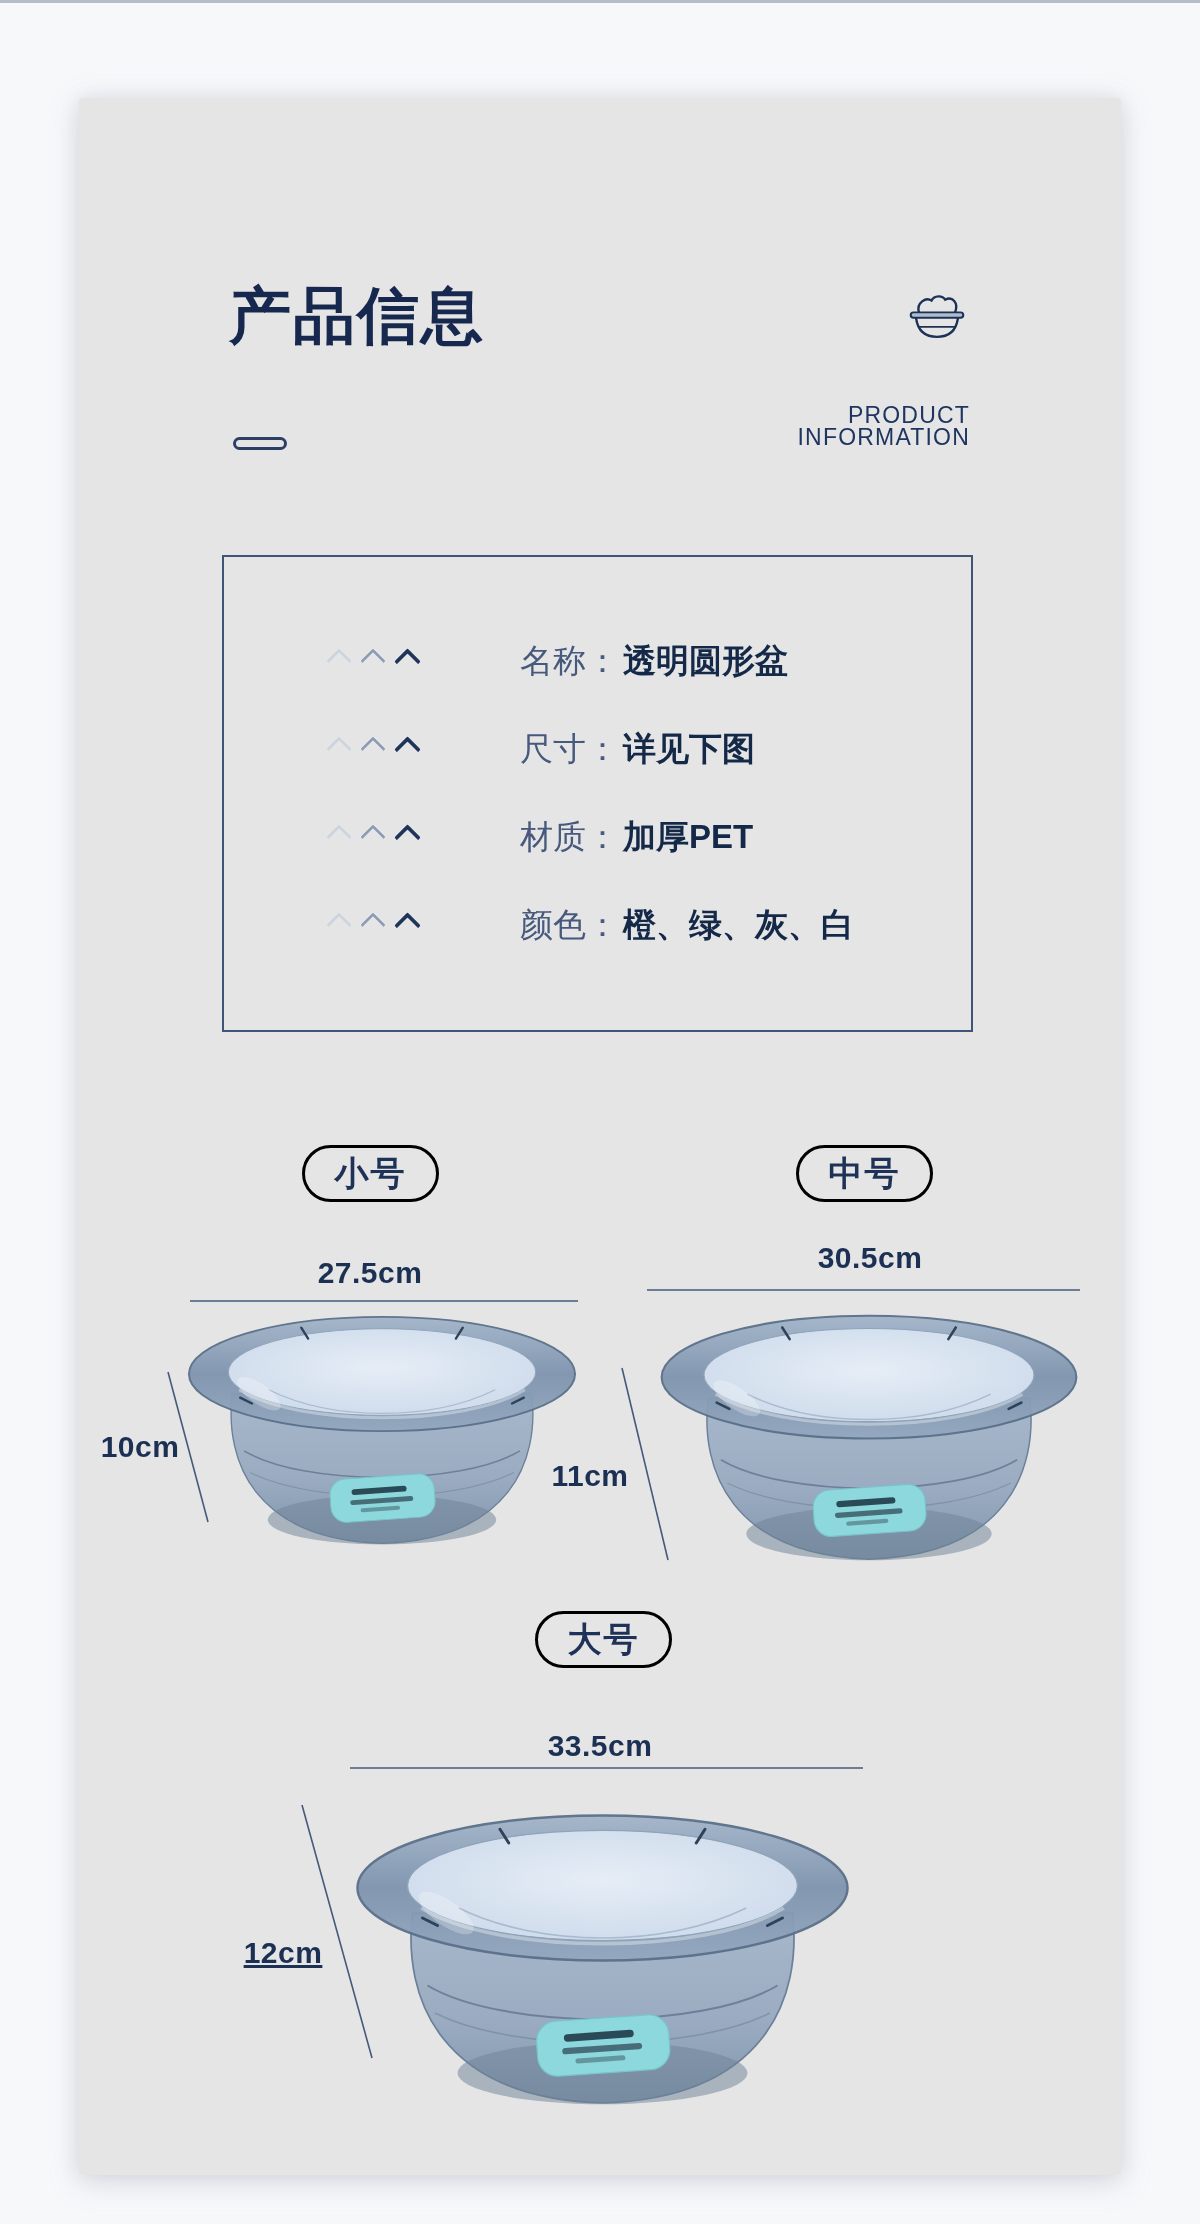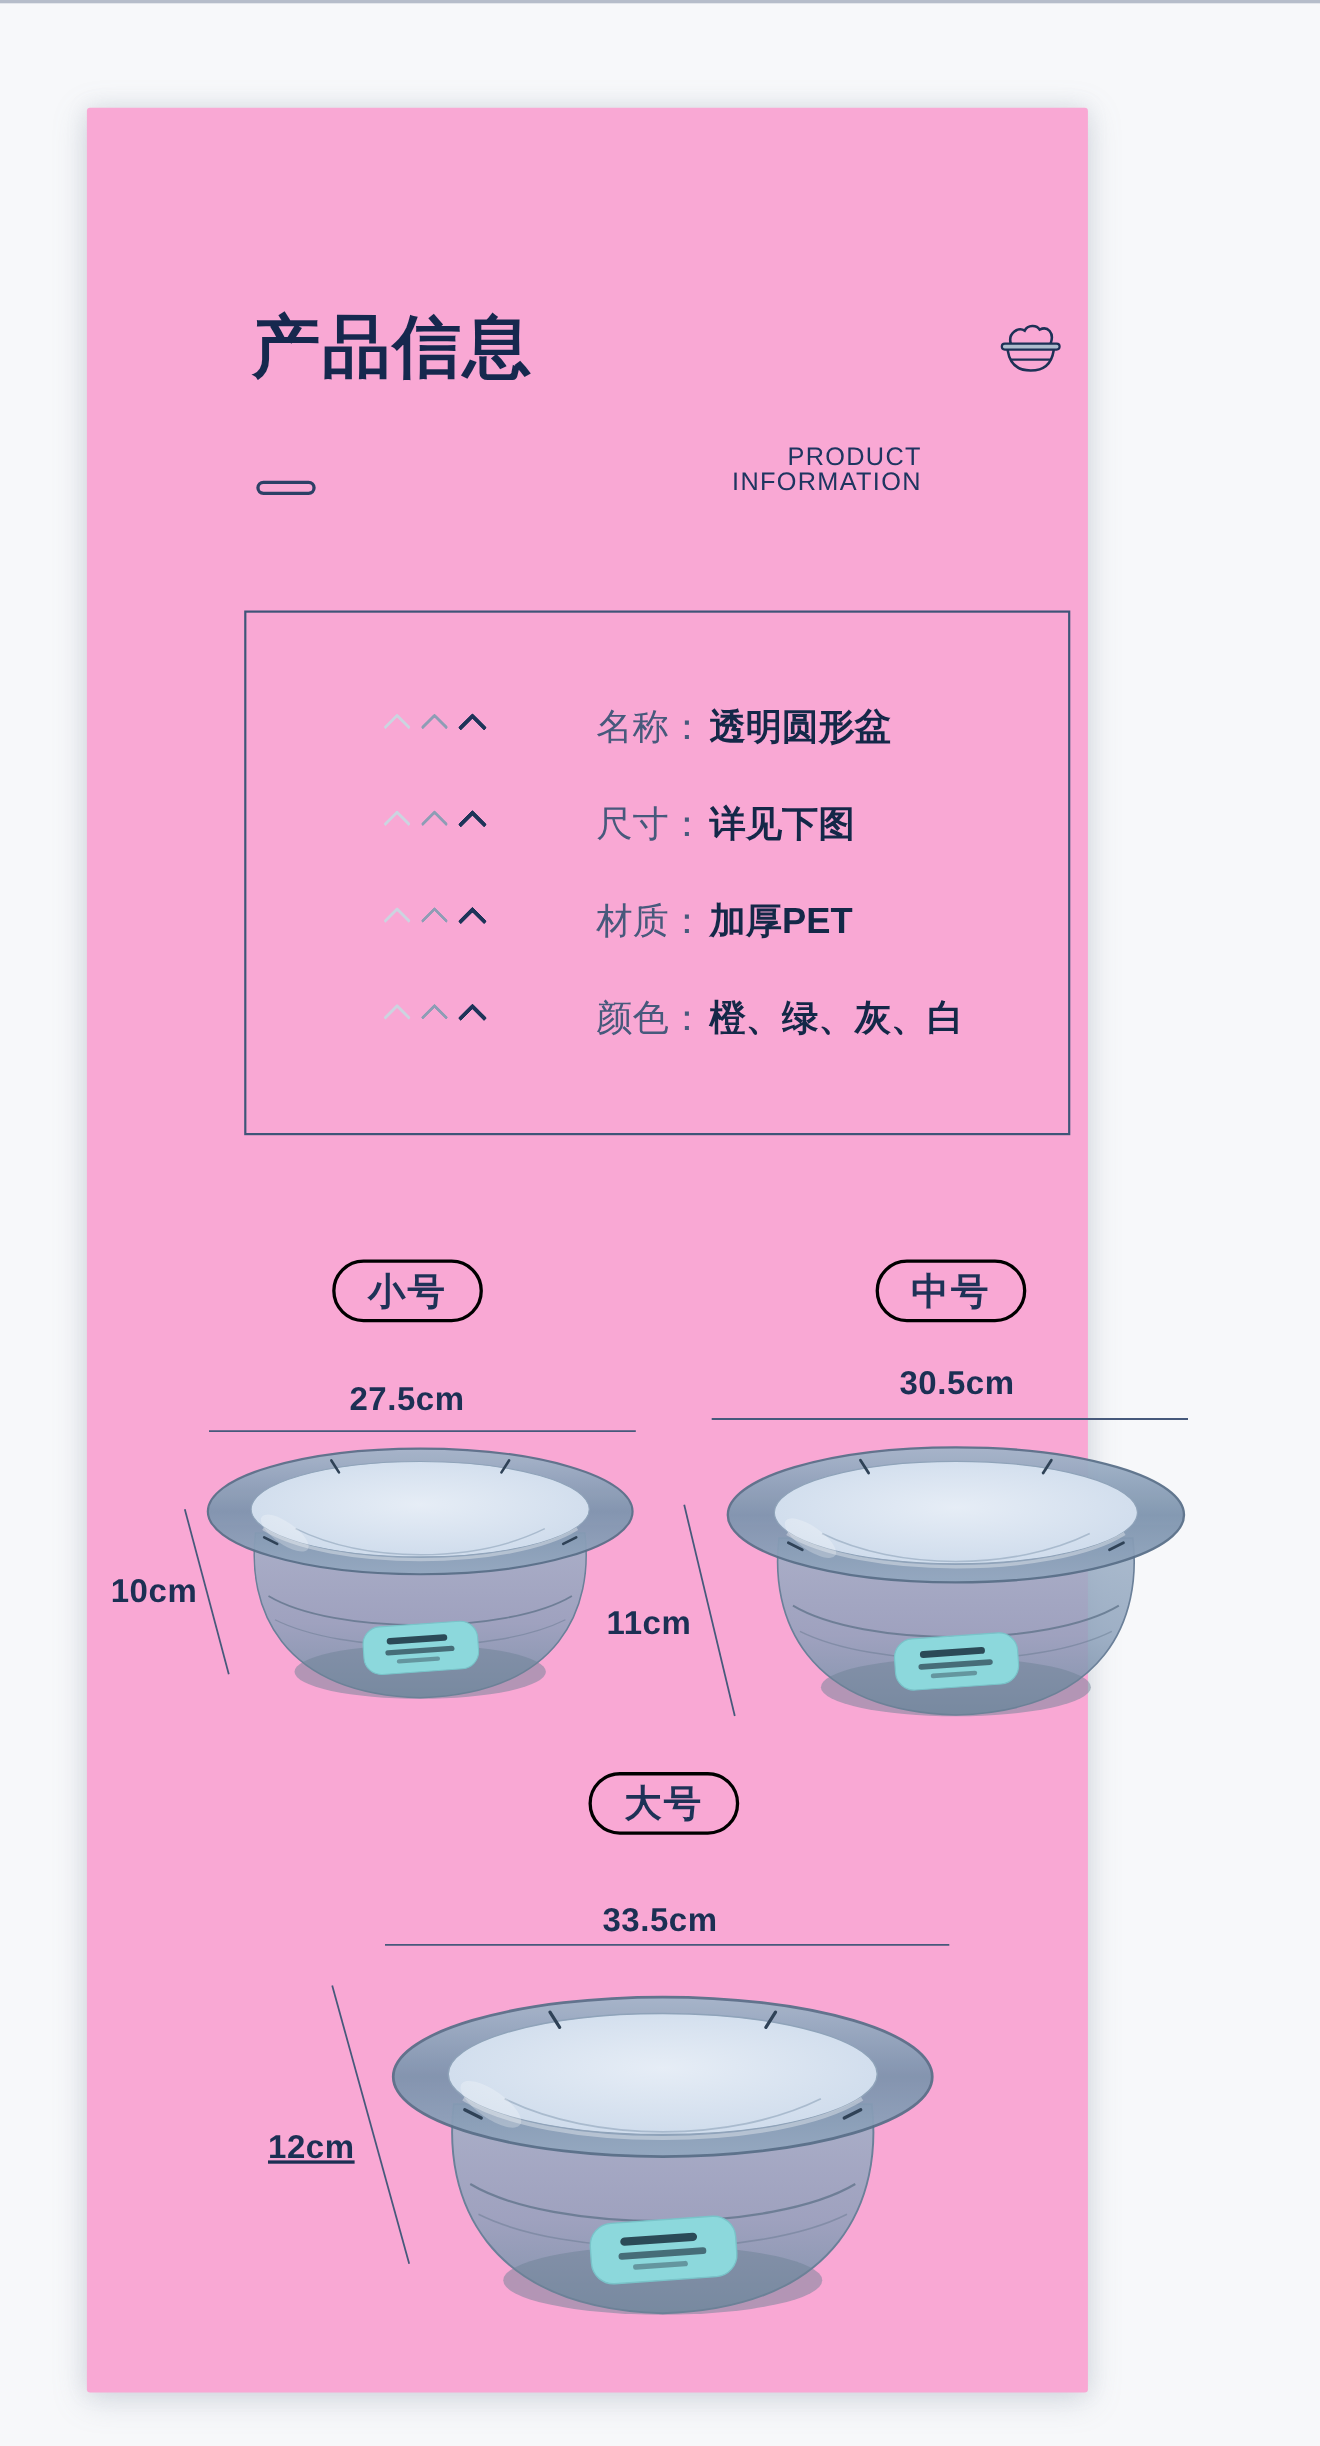--- a/index.html
+++ b/index.html
@@ -5,22 +5,22 @@
   html,body{margin:0;padding:0;}
   body{
     width:1200px;height:2224px;
     background:#f7f8fa;
     font-family:"Liberation Sans","DejaVu Sans",sans-serif;
     position:relative;overflow:hidden;
     -webkit-font-smoothing:antialiased;
   }
   .top-bar{position:absolute;top:0;left:0;width:1200px;height:3px;background:#b6bdca;}
   .card{
-    position:absolute;left:79px;top:98px;width:910px;height:2077px;
-    background:#f9a8d4;border-radius:3px;
+    position:absolute;left:79px;top:98px;width:1042px;height:2077px;
+    background:#e5e5e5;border-radius:3px;
     box-shadow:0 6px 30px rgba(130,140,160,0.28),0 0 18px rgba(150,160,175,0.15);
   }
   
   .page-title{
     position:absolute;left:150px;top:183px;
     font-size:62px;line-height:70px;font-weight:600;
     color:#16284e;letter-spacing:2px;white-space:nowrap;
   }
   .header-icon{position:absolute;left:829px;top:195px;width:58px;height:46px;}
   .subtitle{
@@ -30,21 +30,21 @@
   }
   .title-pill{
     position:absolute;left:154px;top:339px;width:54px;height:13px;
     border:3px solid #2c4066;border-radius:10px;box-sizing:border-box;
   }
   
   .info-box{
     position:absolute;left:143px;top:457px;width:751px;height:477px;
     border:2px solid #3f5578;box-sizing:border-box;
   }
-  .info-rows{position:absolute;left:0;top:0;right:0;display:flex;flex-direction:column;padding-top:82px;row-gap:44px;padding-left:22px;}
+  .info-rows{position:absolute;left:0;top:0;right:0;display:flex;flex-direction:column;padding-top:82px;row-gap:44px;}
   .info-row{display:flex;align-items:center;height:44px;padding-left:106px;}
   .chev{display:inline-block;width:15px;height:15px;border-style:solid;border-color:transparent;
         border-top-width:0;border-left-width:0;border-bottom-width:0;border-right-width:0;
         transform:rotate(-45deg);margin-right:16px;border-radius:2px;}
   .chev.c1{border-top:3.5px solid #ccd4e0;border-right:3.5px solid #ccd4e0;}
   .chev.c2{border-top:3.5px solid #8e9db5;border-right:3.5px solid #8e9db5;}
   .chev.c3{border-top:4.5px solid #1e3459;border-right:4.5px solid #1e3459;}
   .row-text{margin-left:87px;font-size:33px;white-space:nowrap;}
   .row-label{color:#47597c;font-weight:500;}
   .row-value{color:#142848;font-weight:700;margin-left:4px;}

